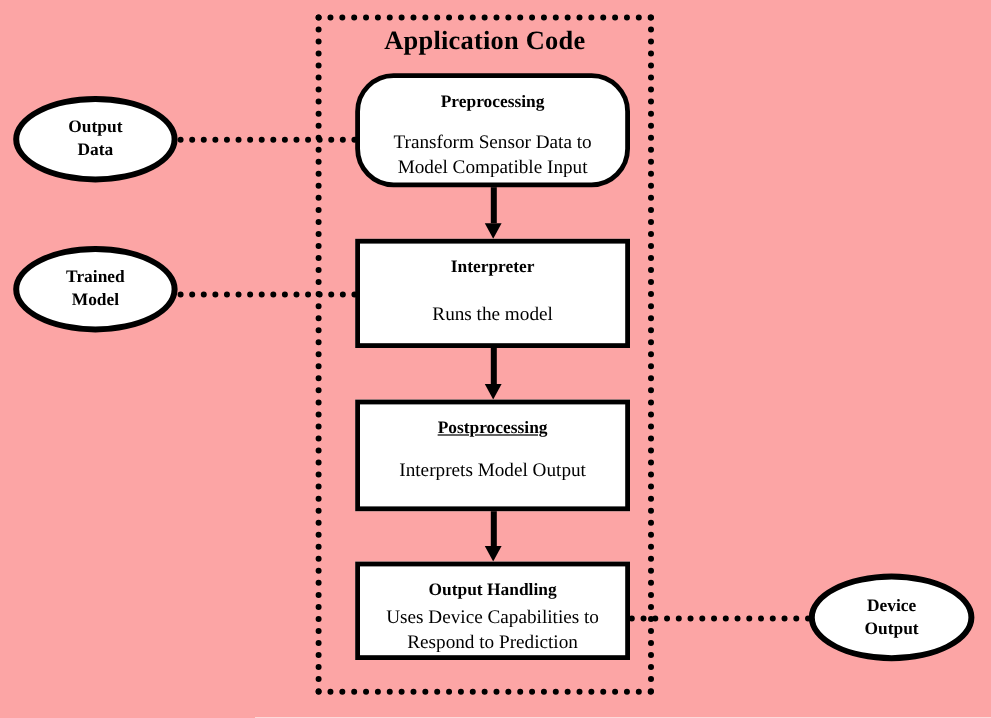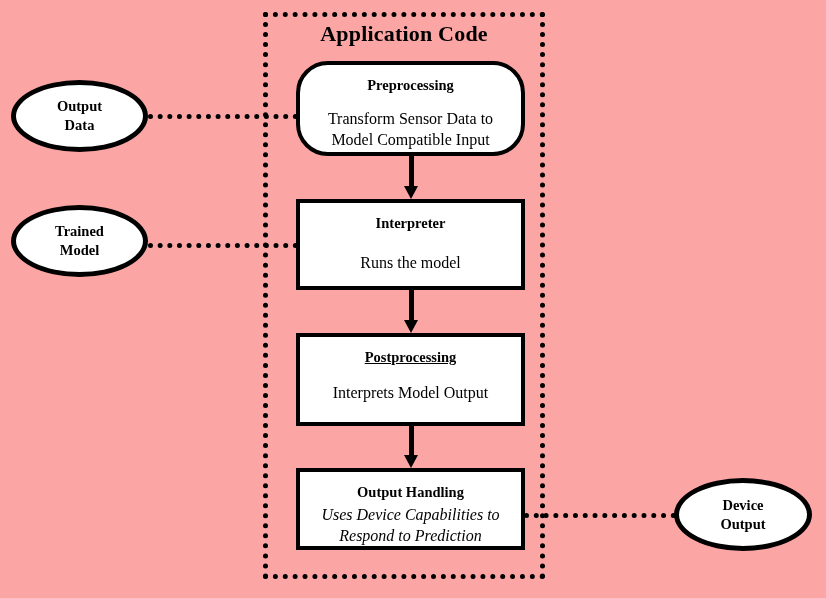--- a/index.html
+++ b/index.html
@@ -75,21 +75,21 @@
   #box-interpreter   { left: 296px; top: 199px; width: 229px; height: 91px; }
   #box-interpreter .proc-title { margin-top: 11px; }
   #box-interpreter .proc-desc  { margin-top: 20px; }
 
   #box-postprocessing { left: 296px; top: 333px; width: 229px; height: 93px; }
   #box-postprocessing .proc-title { margin-top: 11px; text-decoration: underline; }
   #box-postprocessing .proc-desc  { margin-top: 16px; }
 
   #box-output-handling { left: 296px; top: 468px; width: 229px; height: 82px; justify-content: space-between; }
   #box-output-handling .proc-title { margin-top: 11px; }
-  #box-output-handling .proc-desc  { margin-top: 1px; font-style: italic; }
+  #box-output-handling .proc-desc  { margin-top: 1px; }
 
   
   .flow-arrow {
     position: absolute;
     left: 404px;
     width: 14px;
   }
   .flow-arrow .shaft {
     position: absolute;
     left: 5px;

